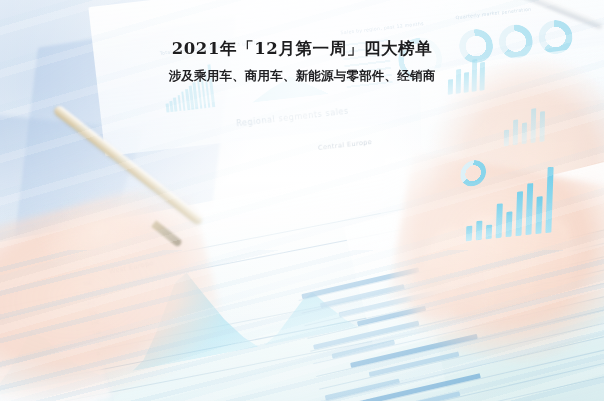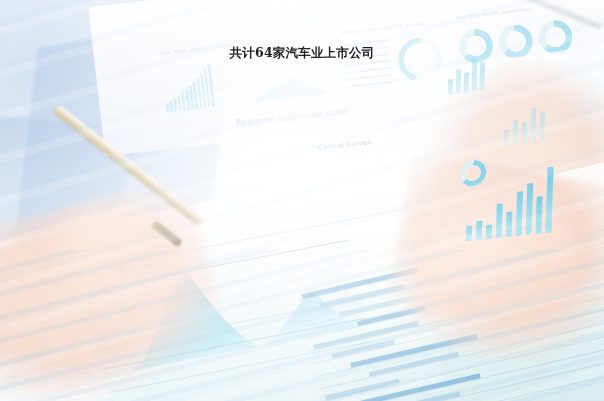--- a/index.html
+++ b/index.html
@@ -424,16 +424,17 @@
       <div style="position: absolute; width: 6px; height: 51px; left: 72px; bottom: 4px; background: linear-gradient(rgb(98, 200, 230), rgb(168, 226, 242)); border-radius: 1px;"></div>
       <div style="position: absolute; width: 6px; height: 37.4px; left: 82px; bottom: 4px; background: linear-gradient(rgb(98, 200, 230), rgb(168, 226, 242)); border-radius: 1px;"></div>
       <div style="position: absolute; width: 6px; height: 64.6px; left: 92px; bottom: 4px; background: linear-gradient(rgb(98, 200, 230), rgb(168, 226, 242)); border-radius: 1px;"></div>
     </div>
 
   <div class="layer" id="streaks"></div>
   <div class="layer" id="streaks2"></div>
   <div class="layer" id="haze"></div>
 
   <div id="textblock">
-    <div id="line1">共计64家汽车业上市公司</div>
+    <div id="subtitle">2021年「12月第一周」四大榜单</div>
+    <div id="line2">涉及乘用车、商用车、新能源与零部件、经销商</div>
   </div>
 
 </div>
 
 </body></html>

